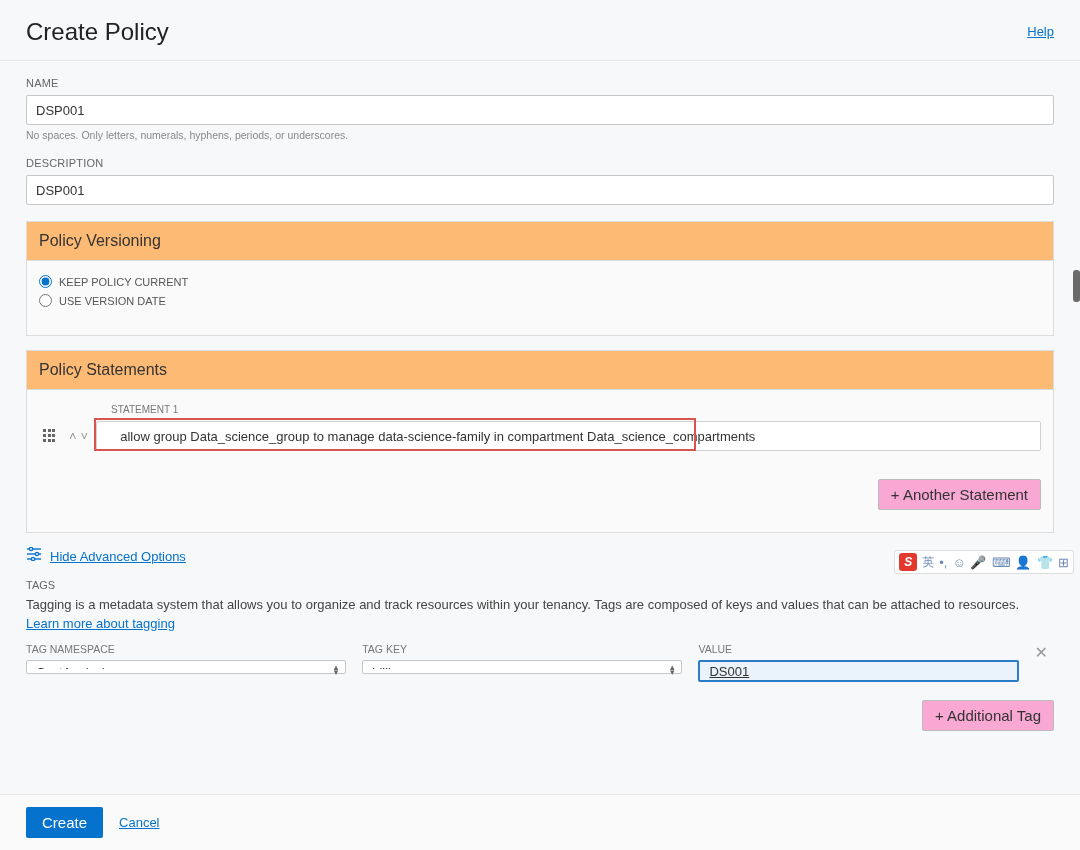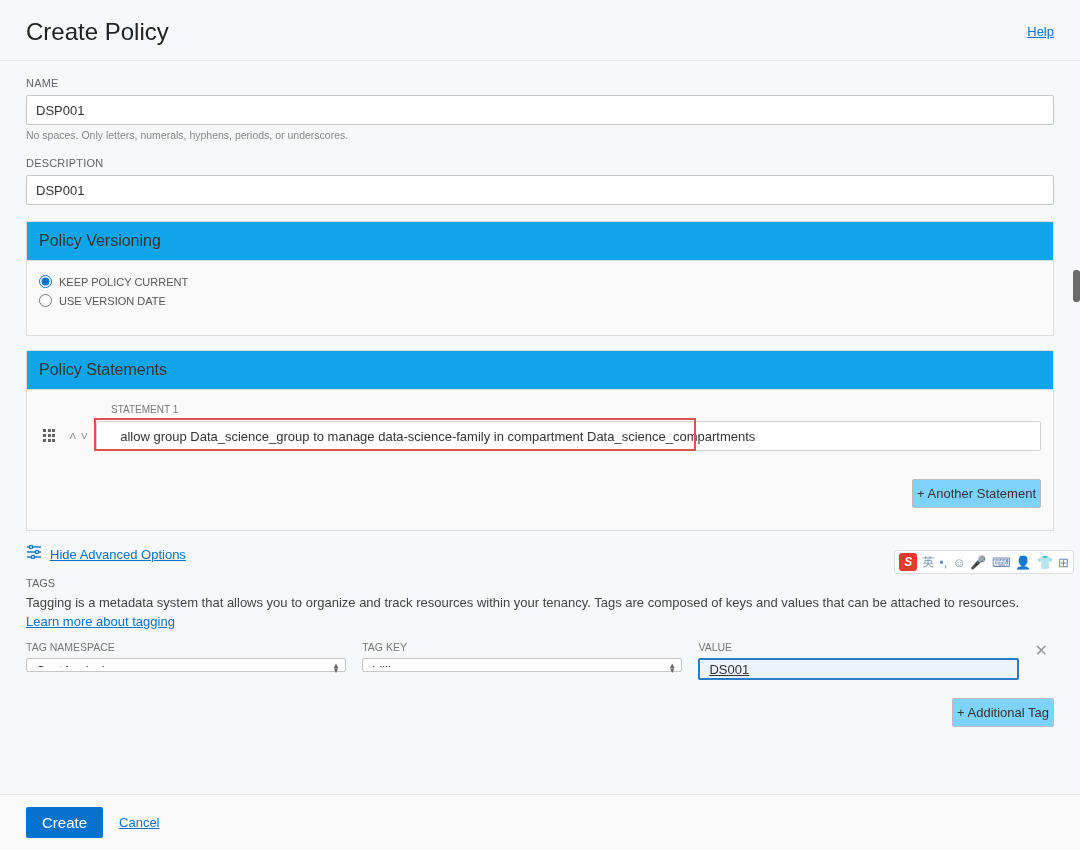--- a/index.html
+++ b/index.html
@@ -7,36 +7,36 @@
     .page { padding: 0; }
     .header { display: flex; justify-content: space-between; align-items: flex-start; padding: 18px 26px 14px 26px; border-bottom: 1px solid #e5e5e5; background: #f7f8f9; }
     .page-title { font-size: 24px; font-weight: 400; color: #222; }
     .help-link { color: #0572ce; text-decoration: underline; font-size: 13px; margin-top: 6px; }
     .content { padding: 16px 26px 0 26px; }
     .field-label { font-size: 11px; color: #666; letter-spacing: 0.2px; margin-bottom: 6px; display: block; }
     .text-input { width: 100%; height: 30px; border: 1px solid #c7c7c7; background: #fff; padding: 4px 9px; font-size: 13px; color: #333; border-radius: 2px; }
     .hint { font-size: 10.5px; color: #888; margin-top: 4px; }
     .field-group { margin-bottom: 16px; }
     .panel { border: 1px solid #dcdcdc; margin-bottom: 14px; background: #fafafa; }
-    .panel-header { background: #0ea5e9; padding: 10px 12px; font-size: 16px; color: #333; border-bottom: 1px solid #dcdcdc; }
+    .panel-header { background: #fdba74; padding: 10px 12px; font-size: 16px; color: #333; border-bottom: 1px solid #dcdcdc; }
     .panel-body { padding: 14px 12px 22px 12px; background: #fafafa; }
     .radio-row { display: flex; align-items: flex-end; margin-bottom: 6px; }
     .radio-row input[type=radio] { margin-right: 7px; width: 13px; height: 13px; accent-color: #0572ce; }
     .radio-row label { font-size: 11px; color: #555; }
     .statement-row { display: flex; align-items: center; gap: 8px; margin-top: 6px; }
     .drag-handle { width: 14px; height: 14px; display: inline-flex; flex-wrap: wrap; gap: 1.5px; margin-left: 4px; }
     .drag-handle span { width: 3px; height: 3px; background: #666; display: inline-block; }
     .updown { display: flex; gap: 4px; margin-left: 4px; }
     .chev { font-size: 13px; color: #999; cursor: pointer; line-height: 1; }
     .stmt-wrapper { flex: 1; }
     .stmt-label { font-size: 10px; color: #777; margin-bottom: 3px; margin-left: 2px; }
     .stmt-input { width: 100%; height: 30px; border: 1px solid #d0d0d0; background: #fff; padding: 4px 23px; font-size: 13px; color: #333; border-radius: 2px; }
     .highlight-box { position: absolute; border: 2px solid #d9534f; pointer-events: none; }
     .footer-right { text-align: right; margin-top: 28px; }
-    .btn-outline { background: #7dd3fc; border: 1px solid #bcbcbc; color: #333; font-size: 13px; padding: 6px 4px; cursor: pointer; border-radius: 2px; }
+    .btn-outline { background: #f9a8d4; border: 1px solid #bcbcbc; color: #333; font-size: 15px; padding: 6px 12px; cursor: pointer; border-radius: 2px; }
     .adv-row { display: flex; align-items: center; gap: 8px; margin: 14px 0 14px 0; }
     .adv-icon { color: #0572ce; font-size: 16px; }
     .adv-link { color: #0572ce; text-decoration: underline; font-size: 13px; cursor: pointer; }
     .tags-label { font-size: 11px; color: #666; margin-bottom: 6px; display: block; }
     .tags-desc { font-size: 13px; color: #444; margin-bottom: 4px; }
     .learn-link { color: #0572ce; text-decoration: underline; font-size: 13px; display: inline-block; margin-bottom: 12px; }
     .tag-row { display: flex; gap: 16px; align-items: flex-start; }
     .tag-col { flex: 1; }
     .tag-label { font-size: 10.5px; color: #777; margin-bottom: 5px; display: block; }
     .select-wrap { position: relative; }

